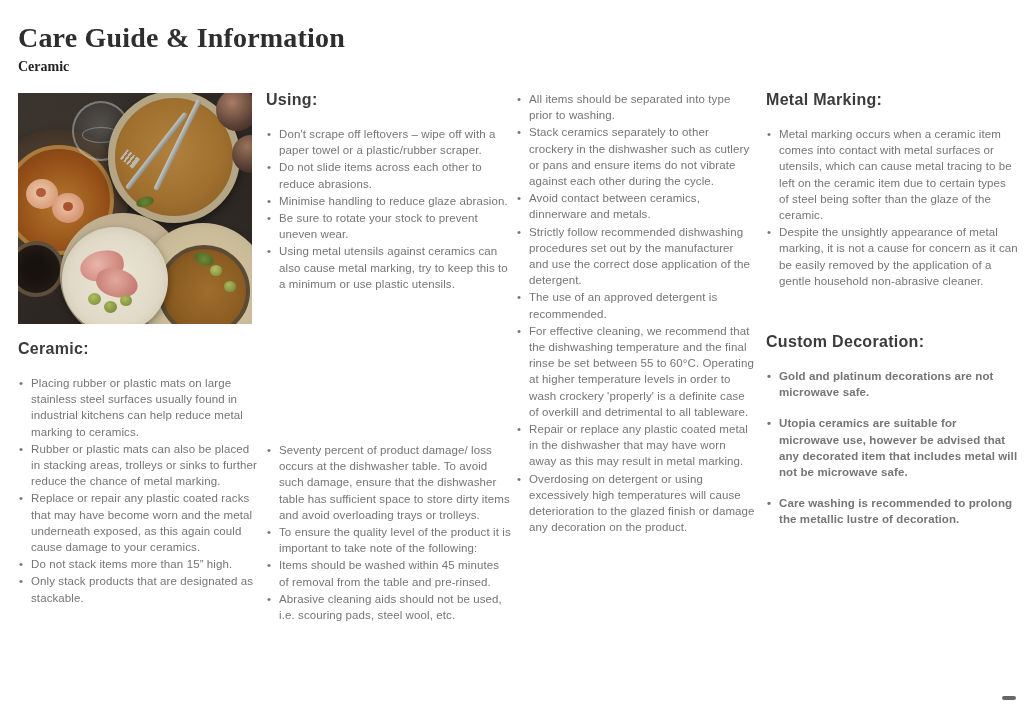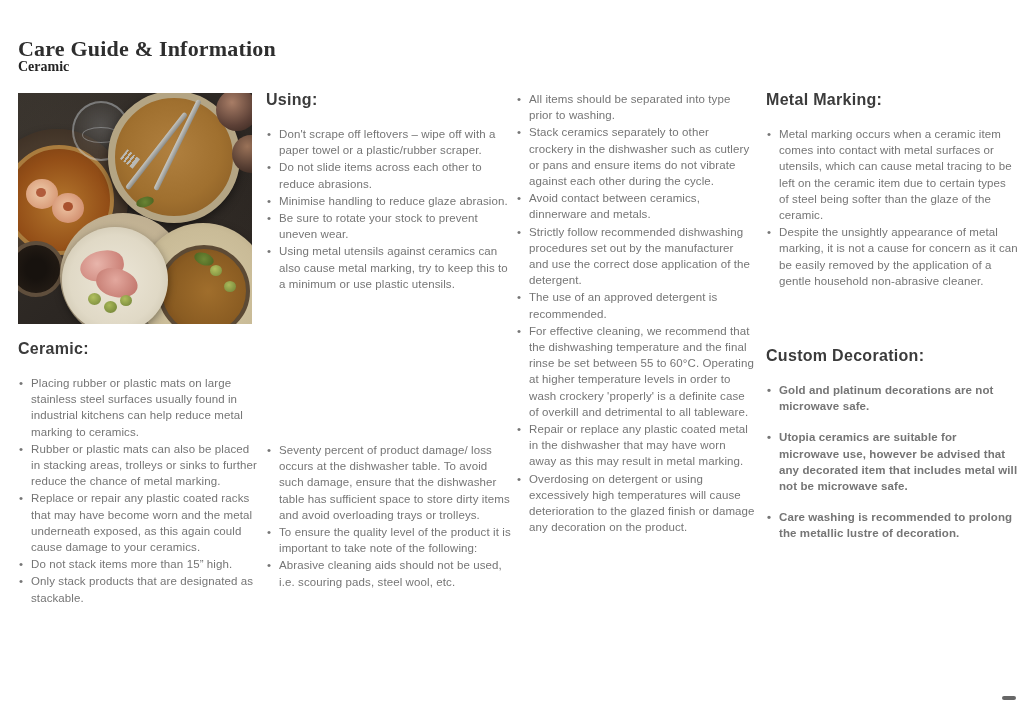--- a/index.html
+++ b/index.html
@@ -2,23 +2,23 @@
 <html><head>
 <meta charset="utf-8">
 <style>
   * { margin:0; padding:0; box-sizing:border-box; }
   html,body { background:#ffffff; }
   .page {
     position:relative; width:1024px; height:704px; background:#ffffff;
     font-family:"Liberation Sans", sans-serif; overflow:hidden;
   }
   .doc-title {
-    position:absolute; left:18px; top:36px;
+    position:absolute; left:18px; top:22px;
     font-family:"Liberation Serif","DejaVu Serif",serif;
-    font-size:22px; color:#2e2e2e; letter-spacing:0.2px;
+    font-size:28px; color:#2e2e2e; letter-spacing:0.2px;
   }
   .doc-subtitle {
     position:absolute; left:18px; top:59px;
     font-family:"Liberation Serif","DejaVu Serif",serif;
     font-size:14px; color:#242424;
   }
   .col { position:absolute; }
   .section-heading {
     font-size:16px; font-weight:bold; color:#3b3b3b; letter-spacing:0.3px;
     margin-bottom:17px;
@@ -213,20 +213,21 @@
         <li>Minimise handling to reduce glaze abrasion.</li>
         <li>Be sure to rotate your stock to prevent uneven wear.</li>
         <li>Using metal utensils against ceramics can also cause metal marking, try to keep this to a minimum or use plastic utensils.</li>
       </ul>
   </div>
 
   <div class="col" style="left:266px; top:442px; width:246px;">
     <ul class="bullets">
         <li>Seventy percent of product damage/ loss occurs at the dishwasher table. To avoid such damage, ensure that the dishwasher table has sufficient space to store dirty items and avoid overloading trays or trolleys.</li>
         <li>To ensure the quality level of the product it is important to take note of the following:</li>
+        <li>Items should be washed within 45 minutes of removal from the table and pre-rinsed.</li>
         <li>Abrasive cleaning aids should not be used, i.e. scouring pads, steel wool, etc.</li>
       </ul>
   </div>
 
   <div class="col" style="left:516px; top:91px; width:240px;">
     <ul class="bullets">
         <li>All items should be separated into type prior to washing.</li>
         <li>Stack ceramics separately to other crockery in the dishwasher such as cutlery or pans and ensure items do not vibrate against each other during the cycle.</li>
         <li>Avoid contact between ceramics, dinnerware and metals.</li>
         <li>Strictly follow recommended dishwashing procedures set out by the manufacturer and use the correct dose application of the detergent.</li>
@@ -238,21 +239,21 @@
   </div>
 
   <div class="col" style="left:766px; top:91px; width:252px;">
     <div class="section-heading">Metal Marking:</div>
     <ul class="bullets">
         <li>Metal marking occurs when a ceramic item comes into contact with metal surfaces or utensils, which can cause metal tracing to be left on the ceramic item due to certain types of steel being softer than the glaze of the ceramic.</li>
         <li>Despite the unsightly appearance of metal marking, it is not a cause for concern as it can be easily removed by the application of a gentle household non-abrasive cleaner.</li>
       </ul>
   </div>
 
-  <div class="col" style="left:766px; top:333px; width:252px;margin-top:14px;">
+  <div class="col" style="left:766px; top:333px; width:252px;">
     <div class="section-heading">Custom Decoration:</div>
     <ul class="bullets spaced">
         <li>Gold and platinum decorations are not microwave safe.</li>
         <li>Utopia ceramics are suitable for microwave use, however be advised that any decorated item that includes metal will not be microwave safe.</li>
         <li>Care washing is recommended to prolong the metallic lustre of decoration.</li>
       </ul>
   </div>
 
   <div class="page-corner-mark"></div>
 

